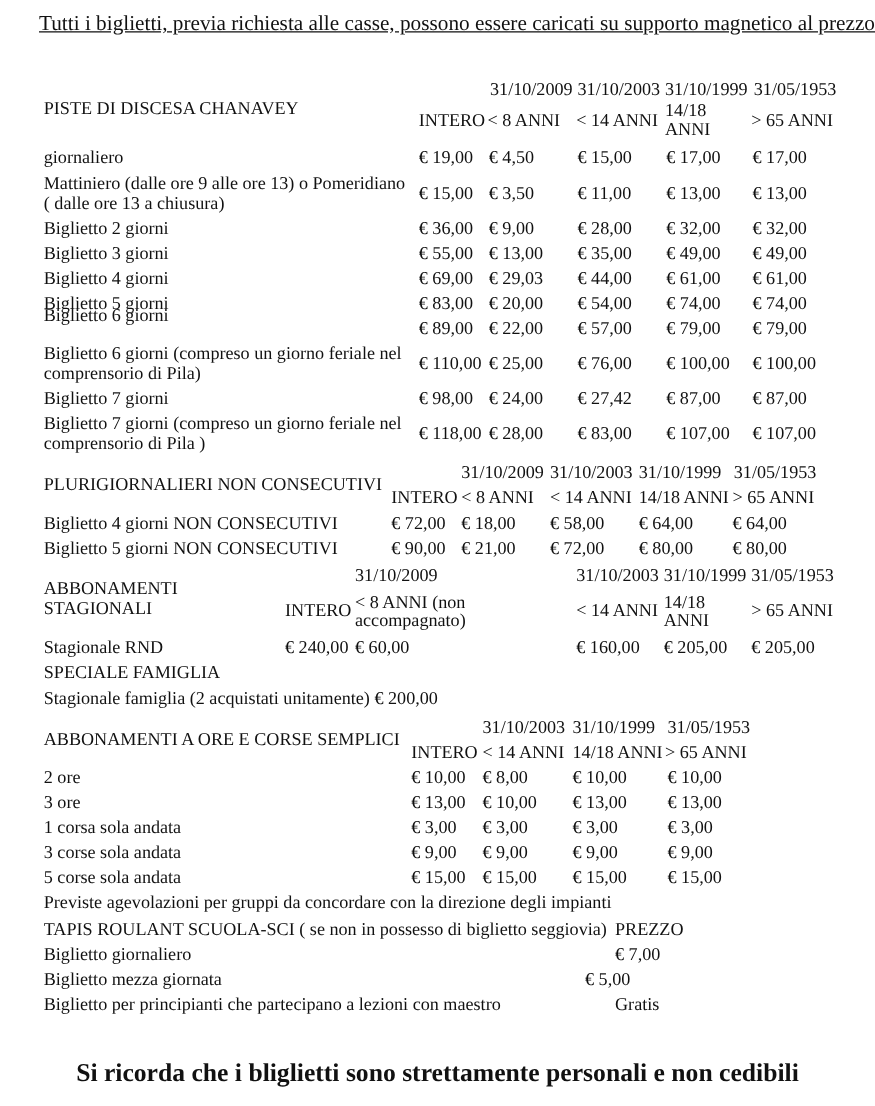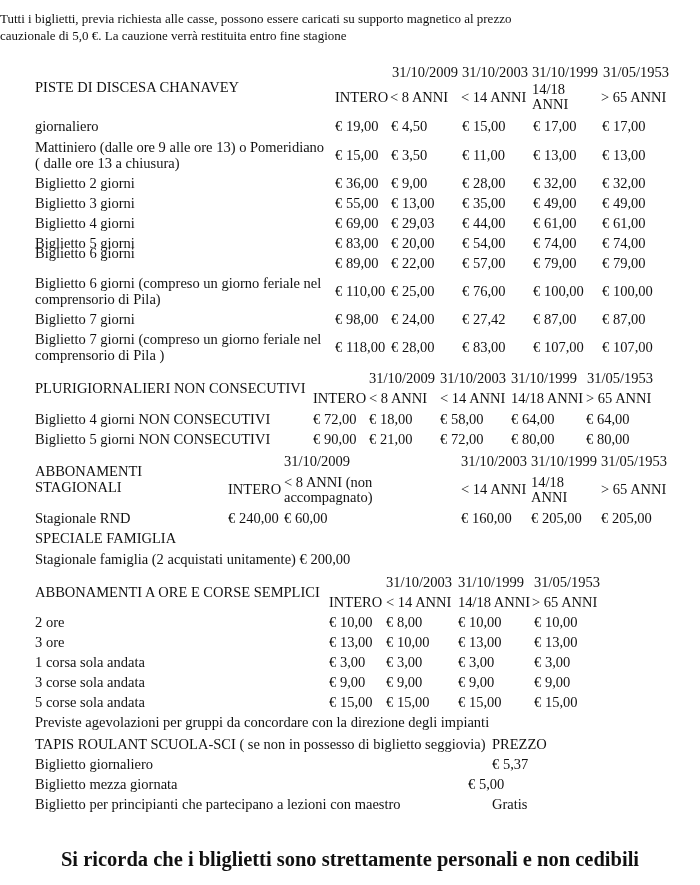--- a/index.html
+++ b/index.html
@@ -1,28 +1,27 @@
 <!DOCTYPE html>
 <html><head>
 <meta charset="utf-8">
 <style>
   html, body { margin: 0; padding: 0; background: #ffffff; }
   body { width: 700px; height: 885px; position: relative; overflow: hidden;
          font-family: "Liberation Serif", "DejaVu Serif", serif; color: #111; font-size: 14.5px; }
   .t { position: absolute; white-space: nowrap; line-height: 16px; }
-  .intro { position: absolute; left: 0; width: 700px; top: 10px; text-align: left; font-size: 13px; line-height: 17px; }
+  .intro { position: absolute; left: 0; width: 700px; top: 10px; text-align: right; font-size: 17px; line-height: 17px; text-decoration: underline; }
   .footer { position: absolute; left: 0; width: 700px; top: 847px; text-align: center;
             font-weight: bold; font-size: 20.5px; line-height: 24px; }
 </style>
 </head>
 <body>
 
 <div class="intro">
   <div>Tutti i biglietti, previa richiesta alle casse, possono essere caricati su supporto magnetico al prezzo</div>
-  <div>cauzionale di 5,0 €. La cauzione verrà restituita entro fine stagione</div>
 </div>
 
 <div>
   <div class="t" style="left:392px;top:64px">31/10/2009</div>
   <div class="t" style="left:462px;top:64px">31/10/2003</div>
   <div class="t" style="left:532px;top:64px">31/10/1999</div>
   <div class="t" style="left:603px;top:64px">31/05/1953</div>
 
   <div class="t" style="left:35px;top:79px">PISTE DI DISCESA CHANAVEY</div>
   <div class="t" style="left:335px;top:89px">INTERO</div>
@@ -226,21 +225,21 @@
 
   <div class="t" style="left:35px;top:714px">Previste agevolazioni per gruppi da concordare con la direzione degli impianti</div>
 </div>
 
 <div>
   <div class="t" style="left:35px;top:736px">TAPIS ROULANT SCUOLA-SCI ( se non in possesso di biglietto seggiovia)</div>
   <div class="t" style="left:492px;top:736px">PREZZO</div>
 
   <div>
     <div class="t" style="left:35px;top:756px">Biglietto giornaliero</div>
-    <div class="t" style="left:492px;top:756px">€ 5,37</div>
+    <div class="t" style="left:492px;top:756px">€ 7,00</div>
   </div>
   <div>
     <div class="t" style="left:35px;top:776px">Biglietto mezza giornata</div>
     <div class="t" style="left:468px;top:776px">€ 5,00</div>
   </div>
   <div>
     <div class="t" style="left:35px;top:796px">Biglietto per principianti che partecipano a lezioni con maestro</div>
     <div class="t" style="left:492px;top:796px">Gratis</div>
   </div>
 </div>

